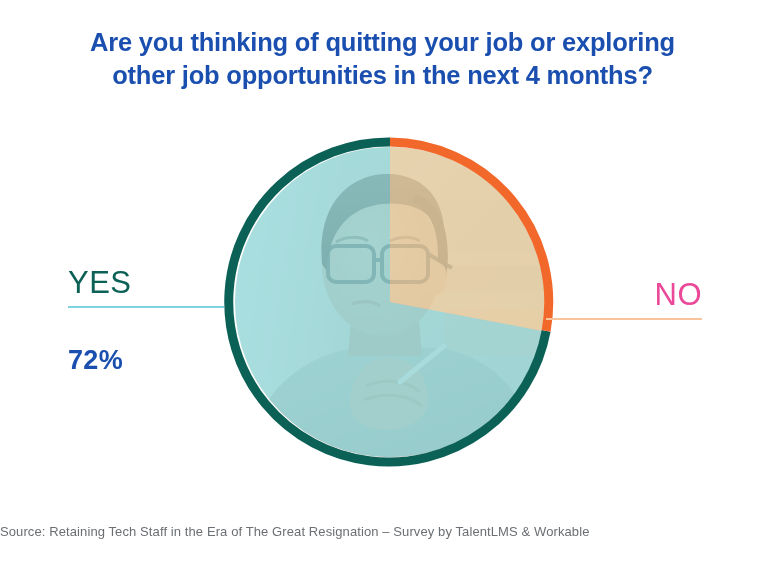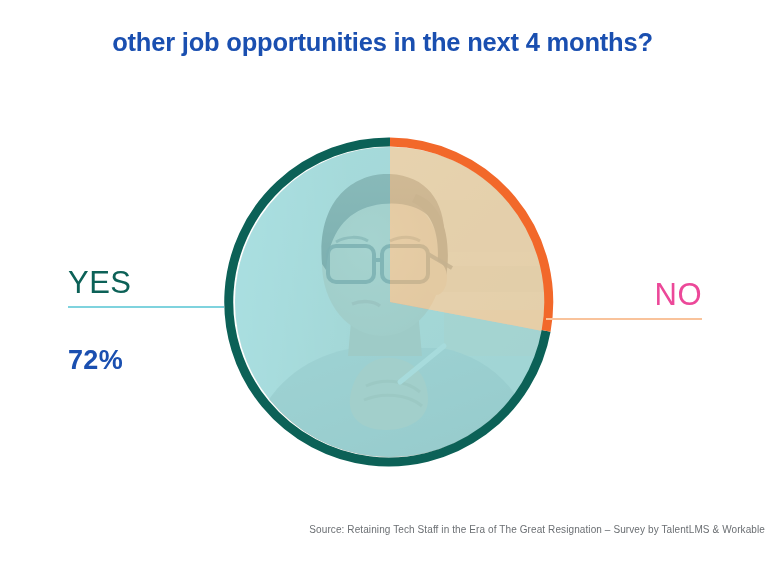--- a/index.html
+++ b/index.html
@@ -92,30 +92,31 @@
   }
   #yes-pct { padding-left: 18px; }
   #no-pct  { padding-right: 18px; }
 
   
   #source {
     position: absolute;
     left: 0;
     top: 524px;
     width: 765px;
-    text-align: right;
+    text-align: left;
     color: #6b6f73;
-    font-size: 10px;
+    font-size: 13px;
     letter-spacing: 0.1px;
   }
 </style>
 </head>
 <body>
 
 <div id="title">
+  <span class="tline">Are you thinking of quitting your job or exploring</span>
   <span class="tline">other job opportunities in the next 4 months?</span>
 </div>
 
 <div id="chart">
   <svg id="donut-svg" viewBox="0 0 320 320">
     <defs>
       <clipPath id="circle-clip">
         <circle cx="160" cy="160" r="155"></circle>
       </clipPath>
 

